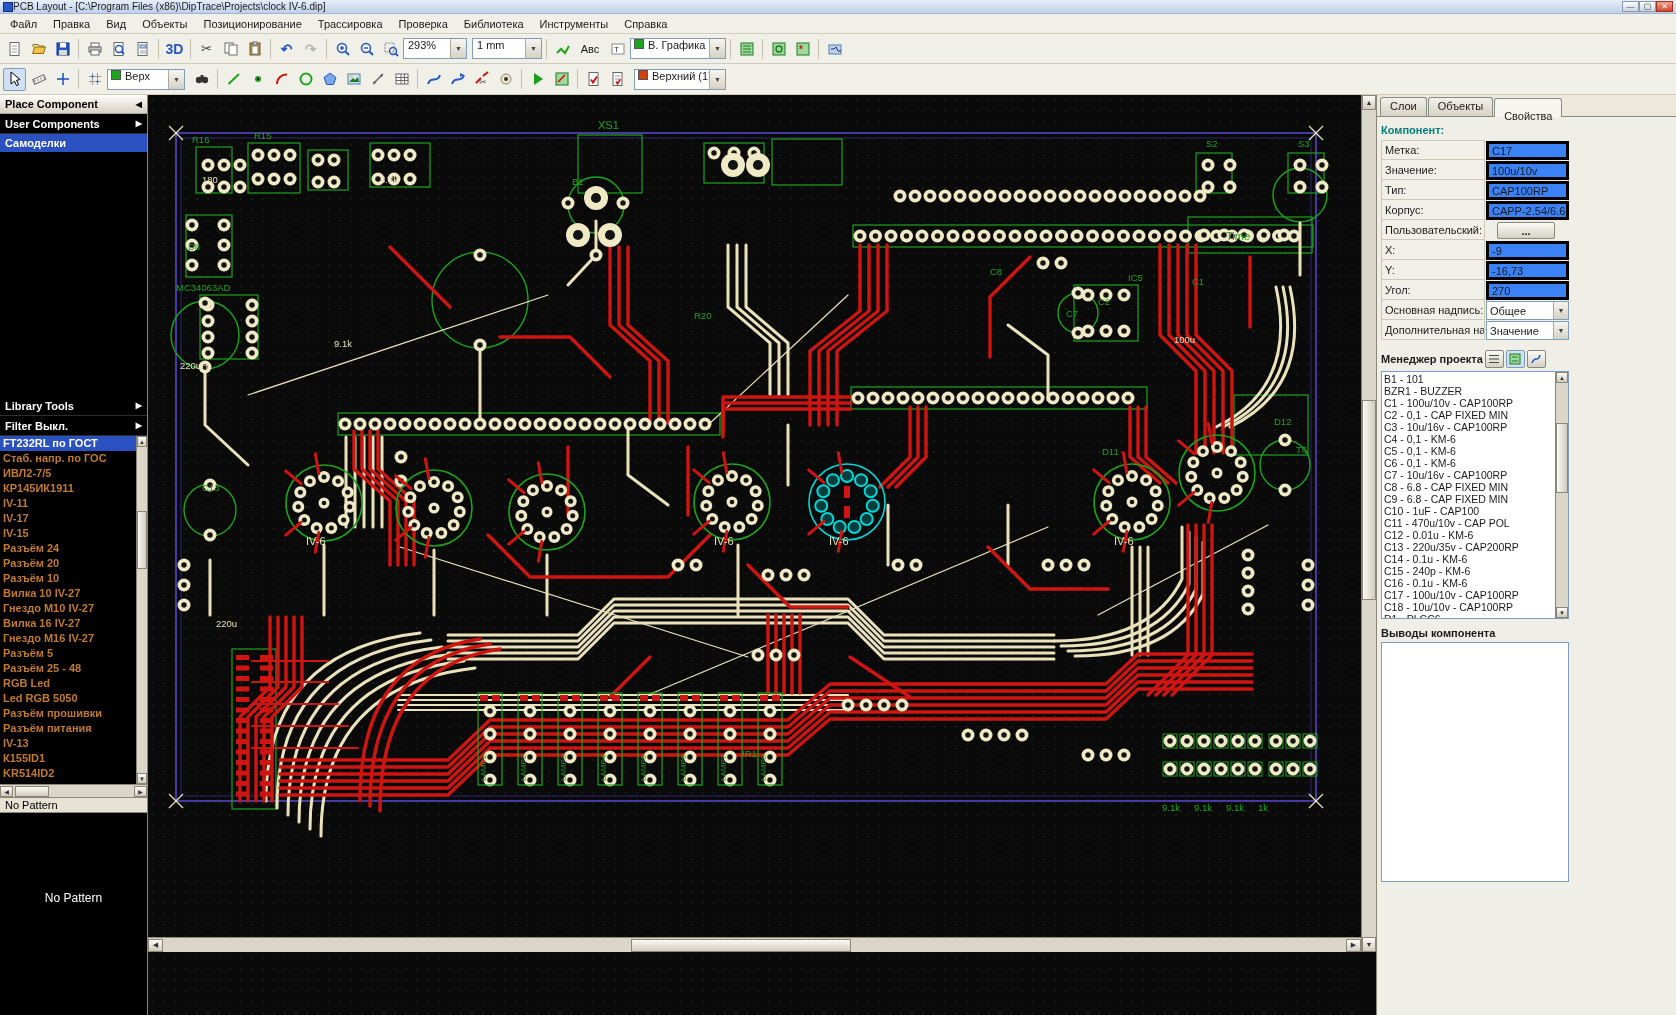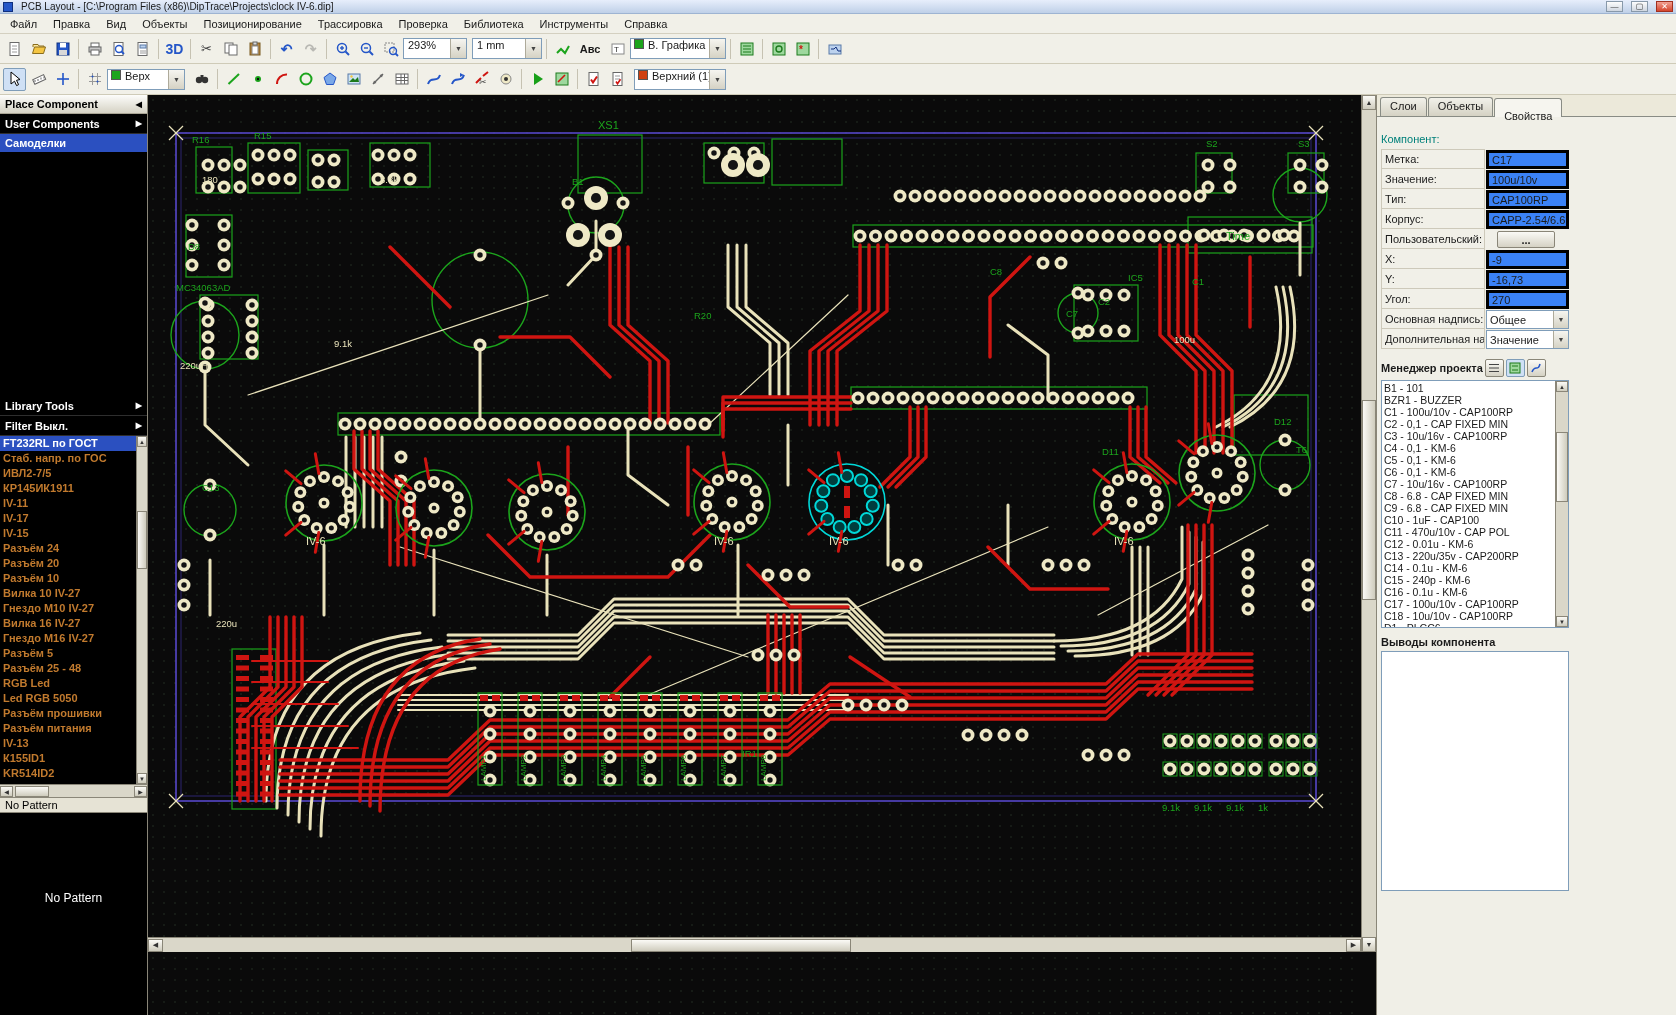--- a/index.html
+++ b/index.html
@@ -1,18 +1,18 @@
 <!DOCTYPE html>
 <html><head>
 <meta charset="utf-8">
 <style>
   *{margin:0;padding:0;box-sizing:border-box;font-family:"Liberation Sans",sans-serif}
   html,body{width:1676px;height:1015px;overflow:hidden;background:#ece9da;font-size:11px;color:#1a1a1a}
   
-  .titlebar{height:14px;background:linear-gradient(#e7eefb,#bfd0e8);display:flex;align-items:center;padding:0 3px;gap:8px;font-size:10px;border-bottom:1px solid #9eb4d2}
+  .titlebar{height:14px;background:linear-gradient(#e7eefb,#bfd0e8);display:flex;align-items:center;padding:0 3px;gap:0;font-size:10px;border-bottom:1px solid #9eb4d2}
   .app-icon{width:10px;height:10px;background:#2456c8;border:1px solid #10307e;display:inline-block}
   .title-text{flex:1;white-space:nowrap;overflow:hidden}
   .winbtn{width:17px;height:11px;border:1px solid #8899aa;background:linear-gradient(#fdfdfd,#cfd6e0);font-size:8px;line-height:9px;text-align:center;color:#333}
   .winbtn.close{background:linear-gradient(#f2a092,#d4442c);color:#fff;border-color:#a03020}
   .menubar{height:20px;background:#f1f0e8;border-bottom:1px solid #d4d0c0;display:flex;align-items:center;padding:0 2px}
   .menu-item{padding:3px 8px;cursor:default}
   .toolbar{background:#f1f0e8;border-bottom:1px solid #cfcbb8;display:flex;align-items:center;gap:1px;padding:0 3px}
   .tb1{height:30px}.tb2{height:31px}
   .ticon{width:23px;height:23px;display:flex;align-items:center;justify-content:center;border:1px solid transparent;border-radius:2px;flex:none}
   .ticon.pressed{border:1px solid #7f9db9;background:#cfe0f5}
@@ -53,21 +53,21 @@
   .cv-vthumb{width:100%;height:200px;background:linear-gradient(90deg,#fbfaf6,#cfccbd);border:1px solid #8a8678;margin-top:290px}
   .cv-hscroll{position:absolute;left:0;top:842px;width:1213px;height:15px;background:#dad7c9;border-top:1px solid #8a8678;display:flex;align-items:center}
   .cv-hscroll .sbtn-h{width:15px;height:13px;font-size:7px}
   .cv-hthumb{height:13px;width:220px;background:linear-gradient(#fbfaf6,#cfccbd);border:1px solid #8a8678;margin-left:468px}
   
   .right{width:300px;background:#ece9da;border-left:1px solid #8a8678;flex:none;display:flex;flex-direction:column}
   .rp-tabs{display:flex;height:21px;padding:2px 3px 0;flex:none}
   .rp-tab{padding:2px 9px;border:1px solid #898c85;border-bottom:none;background:linear-gradient(#f2f1ea,#d5d2c4);border-radius:3px 3px 0 0;margin-right:1px;white-space:nowrap}
   .rp-tab.active{background:#f6f5ef;position:relative;top:1px;padding-top:11px}
   .rp-body{flex:1;border-top:1px solid #898c85;background:#f0efe7;padding:5px 4px;overflow:hidden}
-  .rp-section-title{color:#00807a;font-weight:normal;margin:11px 0 4px}
+  .rp-section-title{color:#00807a;font-weight:bold;margin:2px 0 4px}
   .fields{width:188px}
   .frow{display:flex;height:20px}
   .flabel{width:104px;background:#f1f0e8;border:1px solid #cdc9ba;border-top:none;display:flex;align-items:center;padding:0 3px;white-space:nowrap;overflow:hidden}
   .frow:first-child .flabel{border-top:1px solid #cdc9ba}
   .fvalue{flex:1;background:#3b82f6;border:3px solid #000000;margin:1px 0 0 1px;display:flex;align-items:center;padding:0 3px;white-space:nowrap;overflow:hidden}
   .fbtn{width:58px;margin:2px 0 1px 12px;background:linear-gradient(#fbfaf6,#d5d2c4);border:1px solid #8a8678;border-radius:2px;display:flex;align-items:center;justify-content:center;font-weight:bold}
   .fselect{flex:1;background:#fff;border:1px solid #7f9db9;margin:1px 0 0 1px;display:flex;align-items:stretch;overflow:hidden}
   .fsel-val{flex:1;display:flex;align-items:center;padding:0 3px;white-space:nowrap;overflow:hidden}
   .fsel-arrow{width:15px;background:linear-gradient(#f6f5f0,#d5d2c4);border-left:1px solid #aeaa9a;display:flex;align-items:center;justify-content:center;font-size:7px;color:#444}
   .pm-row{display:flex;align-items:center;margin:10px 0 3px;width:188px}
@@ -211,21 +211,21 @@
         <span class="val">1 mm</span>
         <span class="arrow">▼</span>
       </div>
     <div class="sep"></div>
     <div class="ticon">
         <svg width="16" height="16">
           <path d="M2 12 L6 8 L10 12 L14 5" stroke="#1ca41c" stroke-width="2" fill="none"></path>
         </svg>
       </div>
     <div class="ticon" style="width:30px">
-        <span style="font-weight:bold">Авс</span>
+        <span style="font-weight:normal">Авс</span>
       </div>
     <div class="ticon">
         <svg width="16" height="16">
           <rect x="2" y="3" width="12" height="10" fill="#fff" stroke="#888"></rect>
           <text x="4" y="11" font-size="8" fill="#333" font-family="Liberation Sans, sans-serif">T</text>
         </svg>
       </div>
     <div class="combo" style="width:96px">
         <span class="swatch" style="background:#1ca41c"></span>
         <span class="val">В. Графика</span>

